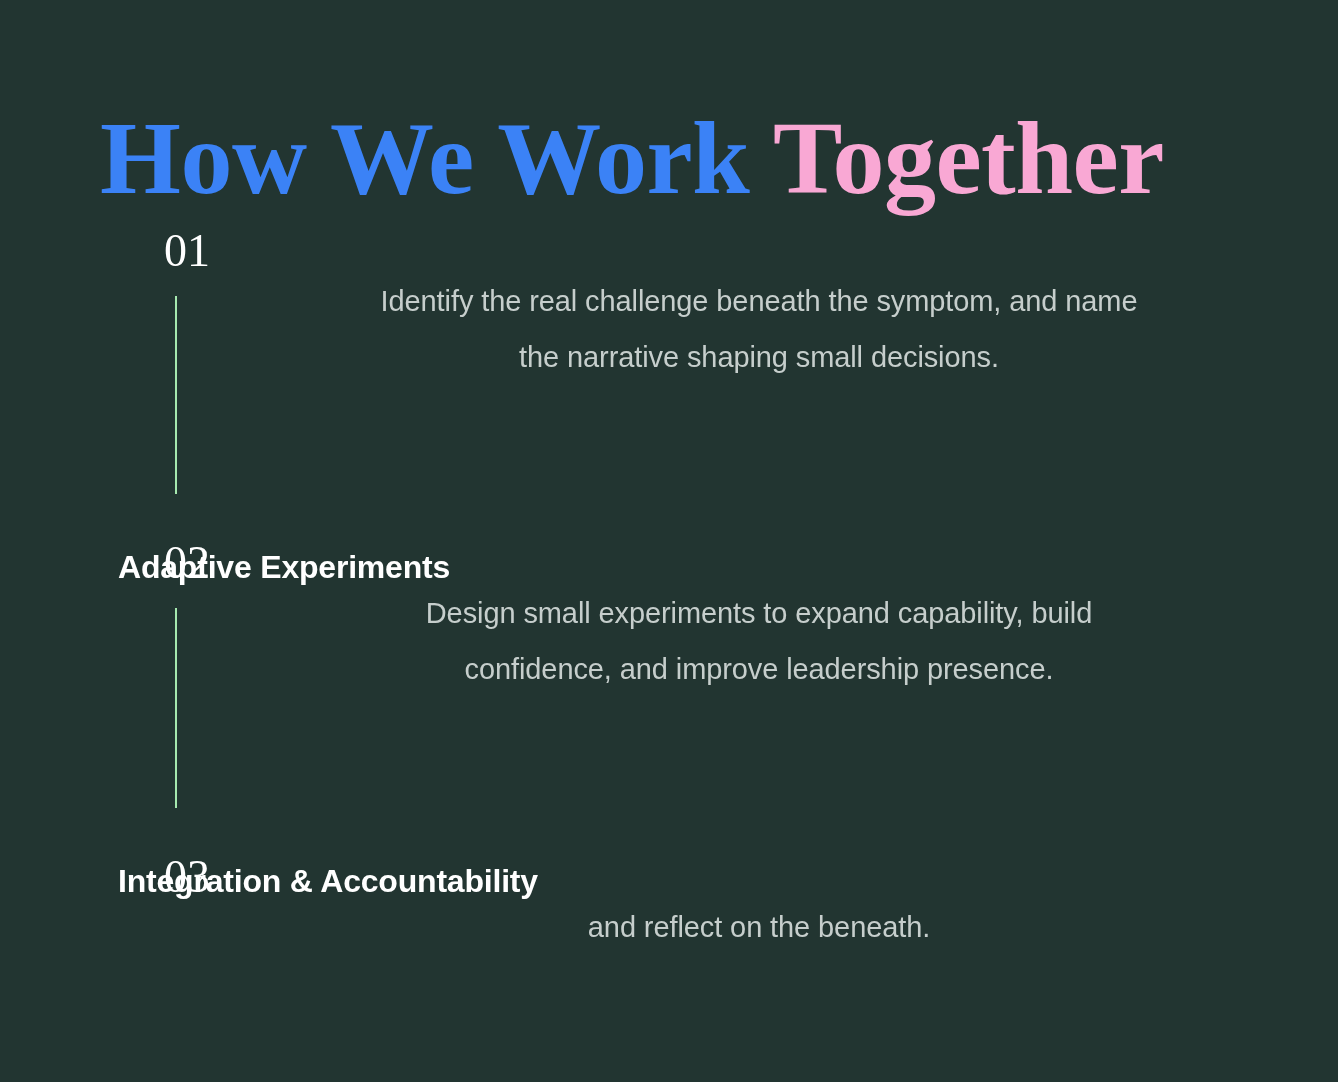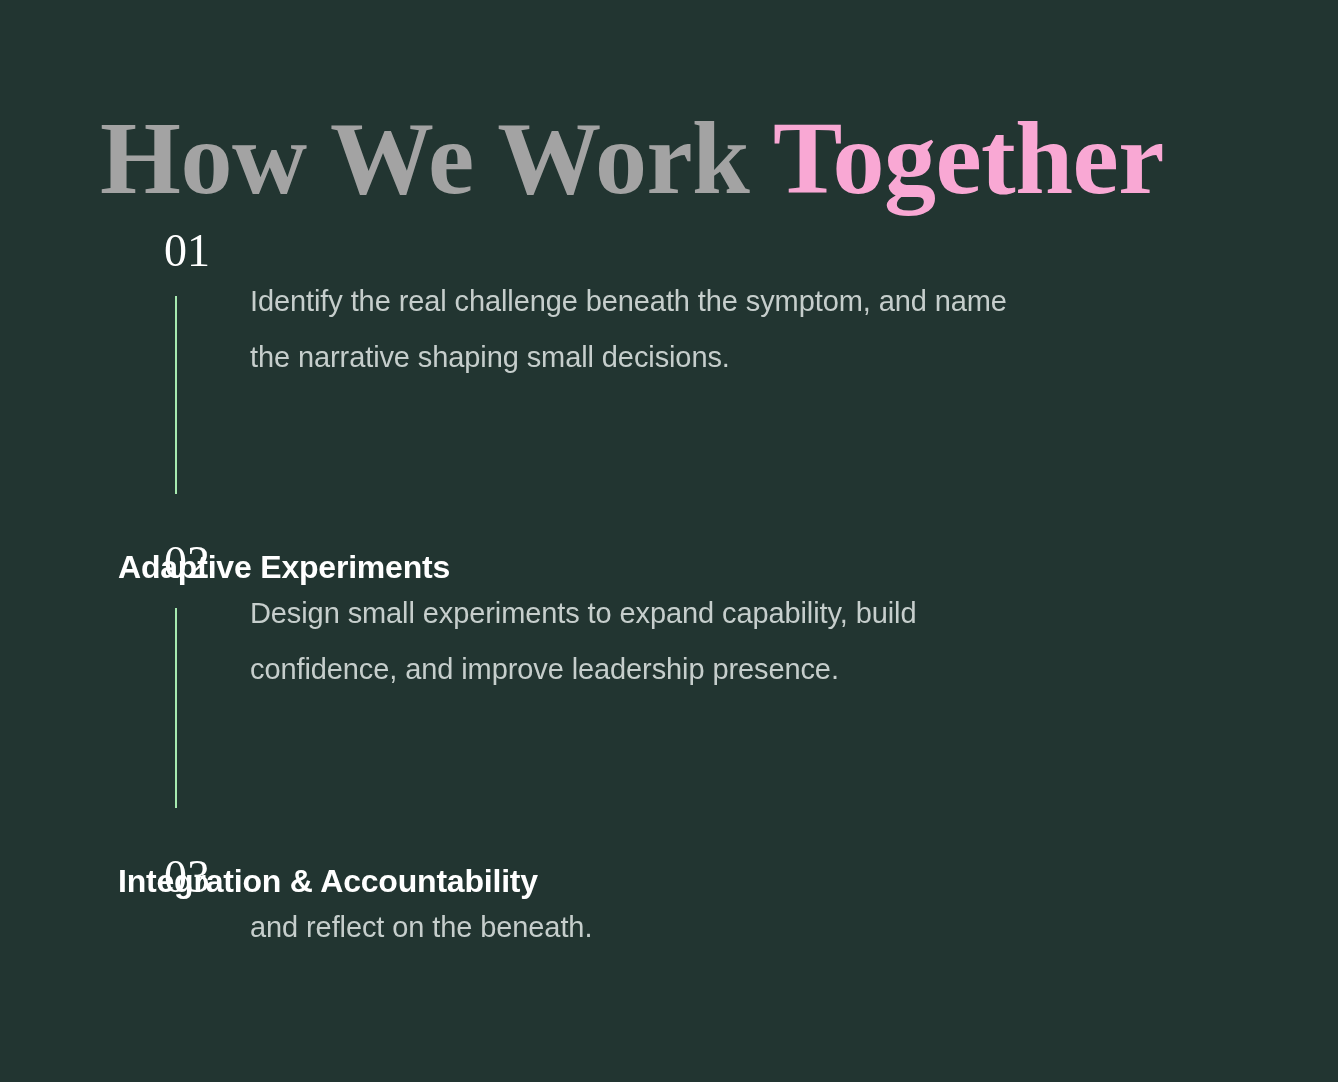--- a/index.html
+++ b/index.html
@@ -28,21 +28,21 @@
     left: 100px;
     top: 30px;
     width: 1200px;
     font-family: "Liberation Serif", "DejaVu Serif", serif;
     font-weight: 700;
     font-size: 104px;
     line-height: 1.12;
     letter-spacing: -0.5px;
     white-space: nowrap;
   }
-  .heading .accent { color: #a3a3a3; }
+  .heading .accent { color: #3b82f6; }
   .heading .plain  { color: #f9a8d4; }
 
   
   .steps {
     position: absolute;
     left: 0;
     top: 228px;
     width: 1338px;
   }
 
@@ -103,21 +103,21 @@
     flex: 1 1 auto;
     padding-right: 70px;
     font-family: "Liberation Sans", sans-serif;
     font-weight: 400;
     font-size: 29px;
     line-height: 1.93;
     color: #C6CECC;
     letter-spacing: -0.1px;
   }
 
-  .step-desc .line { display: block; white-space: nowrap; }
+  .step-desc .line { display: block; white-space: nowrap; text-align: center; }
 
   
   .step.s1 { margin-bottom: 0; }
   .step.s1 .step-body-row { height: 230px; }
   .step.s2 .step-head { padding-top: 0; }
   .step.s2 .step-body-row { height: 232px; }
   .step.s3 .step-head { padding-top: 0; }
 
   .gap-a { height: 36px; }
   .gap-b { height: 36px; }

